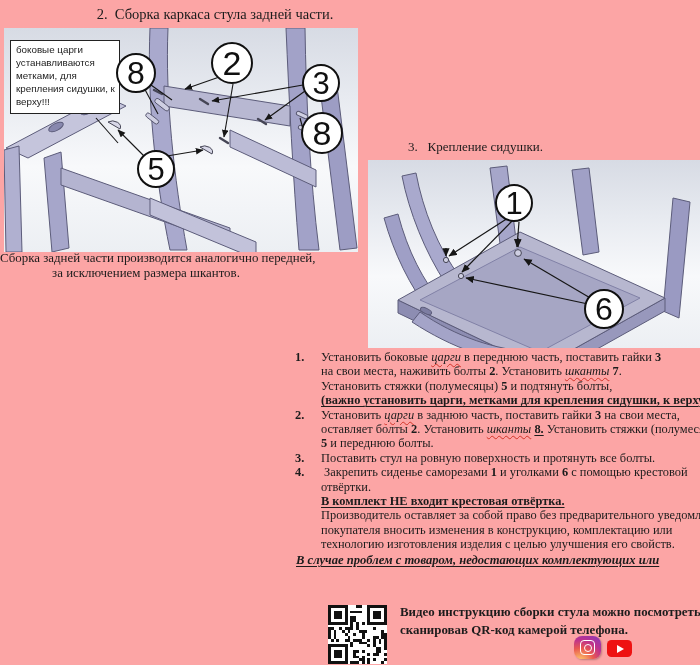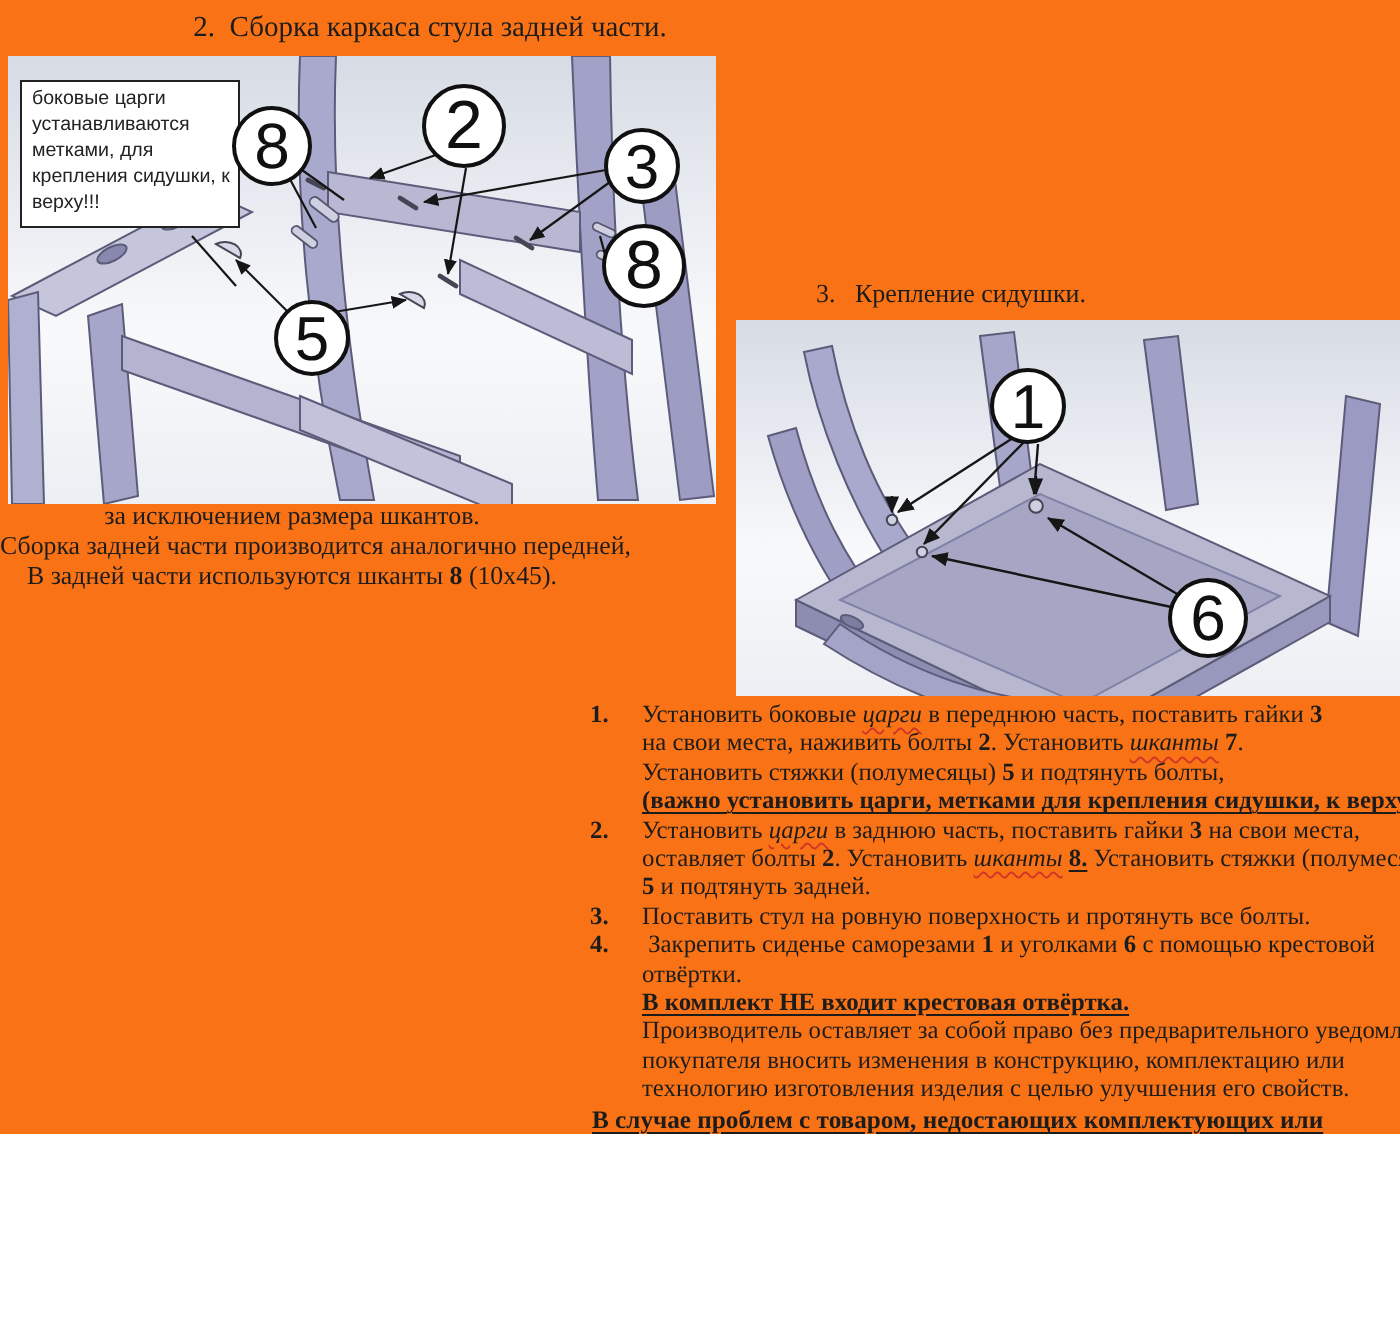--- a/index.html
+++ b/index.html
@@ -1,16 +1,16 @@
 <!DOCTYPE html>
 <html><head>
 <meta charset="utf-8">
 <style>
   html,body{margin:0;padding:0;background:#fff;}
-  .page{position:relative;width:700px;height:567px;background:#f97316;overflow:hidden;
+  .page{position:relative;width:700px;height:665px;background:#fca5a5;overflow:hidden;
         font-family:"Liberation Serif","DejaVu Serif",serif;color:#1c1c1c;}
 
   .h2-title{position:absolute;left:35px;top:6px;width:360px;text-align:center;
             font-size:14.5px;white-space:pre;}
   .h3-title{position:absolute;left:408px;top:139px;font-size:13px;white-space:pre;}
 
   .diagram{position:absolute;
            background:linear-gradient(180deg,#d7dbe4 0%,#e7eaf0 30%,#f8f9fb 62%,#ecEFf3 100%);}
   #diagram1{left:4px;top:28px;width:354px;height:224px;}
   #diagram2{left:368px;top:160px;width:332px;height:188px;}
@@ -28,21 +28,21 @@
 
   .caption{position:absolute;left:0px;top:251px;width:292px;text-align:center;
            font-size:12.9px;line-height:15px;}
   .caption .row{white-space:pre;}
 
   .instructions{position:absolute;left:295px;top:350px;font-size:12.4px;line-height:14.4px;}
   .instructions .row{white-space:pre;height:14.4px;}
   .instructions .num{display:inline-block;width:26px;font-weight:bold;}
 
   .warranty{position:absolute;left:296px;top:553px;font-size:12.6px;line-height:14.5px;}
-  .warranty .row{white-space:pre;height:14.5px;}
+  .warranty .row{white-space:pre;height:14.5px;font-style:italic;}
 
   .seg-b{font-weight:bold;}
   .seg-u{text-decoration:underline;text-decoration-thickness:1px;text-underline-offset:2px;}
   .seg-r{text-decoration-line:underline;text-decoration-style:wavy;
          text-decoration-color:#d23327;text-decoration-thickness:1px;text-underline-offset:2px;font-style:italic;}
 
   .cursor-bar{display:inline-block;width:2.4px;height:14px;background:#000;
               vertical-align:-2px;margin-left:2px;}
 
   .qr-wrap{position:absolute;left:328px;top:605px;width:59px;height:59px;}
@@ -120,23 +120,22 @@
     </svg>
     <div class="note-box">боковые царги устанавливаются метками, для крепления сидушки, к верху!!!</div>
   <div class="callout" style="left: 112px; top: 25px; width: 40px; height: 40px; font-size: 32px;">8</div>
       <div class="callout" style="left: 207px; top: 14px; width: 42px; height: 42px; font-size: 34px;">2</div>
       <div class="callout" style="left: 298px; top: 36px; width: 38px; height: 38px; font-size: 31px;">3</div>
       <div class="callout" style="left: 297px; top: 84px; width: 42px; height: 42px; font-size: 34px;">8</div>
       <div class="callout" style="left: 133px; top: 122px; width: 38px; height: 38px; font-size: 31px;">5</div>
     </div>
 
   <div class="caption">
+      <div class="row"><span>Сборка задней части производится аналогично передней,</span></div>
       <div class="row"><span>за исключением размера шкантов.</span></div>
-      <div class="row"><span>Сборка задней части производится аналогично передней,</span></div>
-      <div class="row"><span>В задней части используются шканты </span><span class="seg-b">8</span><span> (10x45).</span></div>
     </div>
 
   <div class="h3-title">3.   Крепление сидушки.</div>
 
   <div class="diagram" id="diagram2">
     <svg width="332" height="188" viewBox="0 0 332 188">
       <g stroke="#5c5c7a" stroke-width="1">
         <path d="M122,8 L139,6 L149,88 L133,91 Z" fill="#a6a6ca"></path>
         <path d="M204,10 L221,8 L231,92 L215,95 Z" fill="#a0a0c6"></path>
         <path d="M305,38 L322,42 L311,158 L295,151 Z" fill="#9a9ac2"></path>
@@ -173,21 +172,21 @@
       <div class="callout" style="left: 216px; top: 129px; width: 40px; height: 40px; font-size: 32px;">6</div>
     </div>
 
   <div class="instructions">
       <div class="row"><span class="num">1.</span><span>Установить боковые </span><span class="seg-r">царги</span><span> в переднюю часть, поставить гайки </span><span class="seg-b">3</span></div>
       <div class="row"><span class="num"></span><span>на свои места, наживить болты </span><span class="seg-b">2</span><span>. Установить </span><span class="seg-r">шканты</span><span> </span><span class="seg-b">7</span><span>.</span></div>
       <div class="row"><span class="num"></span><span>Установить стяжки (полумесяцы) </span><span class="seg-b">5</span><span> и подтянуть болты,</span></div>
       <div class="row"><span class="num"></span><span class="seg-b seg-u">(важно установить царги, метками для крепления сидушки, к верху!)</span></div>
       <div class="row"><span class="num">2.</span><span>Установить </span><span class="seg-r">царги</span><span> в заднюю часть, поставить гайки </span><span class="seg-b">3</span><span> на свои места,</span></div>
       <div class="row"><span class="num"></span><span>оставляет болты </span><span class="seg-b">2</span><span>. Установить </span><span class="seg-r">шканты</span><span> </span><span class="seg-b seg-u">8.</span><span> Установить стяжки (полумесяцы)</span></div>
-      <div class="row"><span class="num"></span><span class="seg-b">5</span><span> и подтянуть задней.</span></div>
+      <div class="row"><span class="num"></span><span class="seg-b">5</span><span> и переднюю болты.</span></div>
       <div class="row"><span class="num">3.</span><span>Поставить стул на ровную поверхность и протянуть все болты.</span></div>
       <div class="row"><span class="num">4.</span><span> Закрепить сиденье саморезами </span><span class="seg-b">1</span><span> и уголками </span><span class="seg-b">6</span><span> с помощью крестовой</span></div>
       <div class="row"><span class="num"></span><span>отвёртки.</span></div>
       <div class="row"><span class="num"></span><span class="seg-b seg-u">В комплект НЕ входит крестовая отвёртка.</span></div>
       <div class="row"><span class="num"></span><span>Производитель оставляет за собой право без предварительного уведомления</span></div>
       <div class="row"><span class="num"></span><span>покупателя вносить изменения в конструкцию, комплектацию или</span></div>
       <div class="row"><span class="num"></span><span>технологию изготовления изделия с целью улучшения его свойств.</span></div>
     </div>
 
   <div class="warranty">

